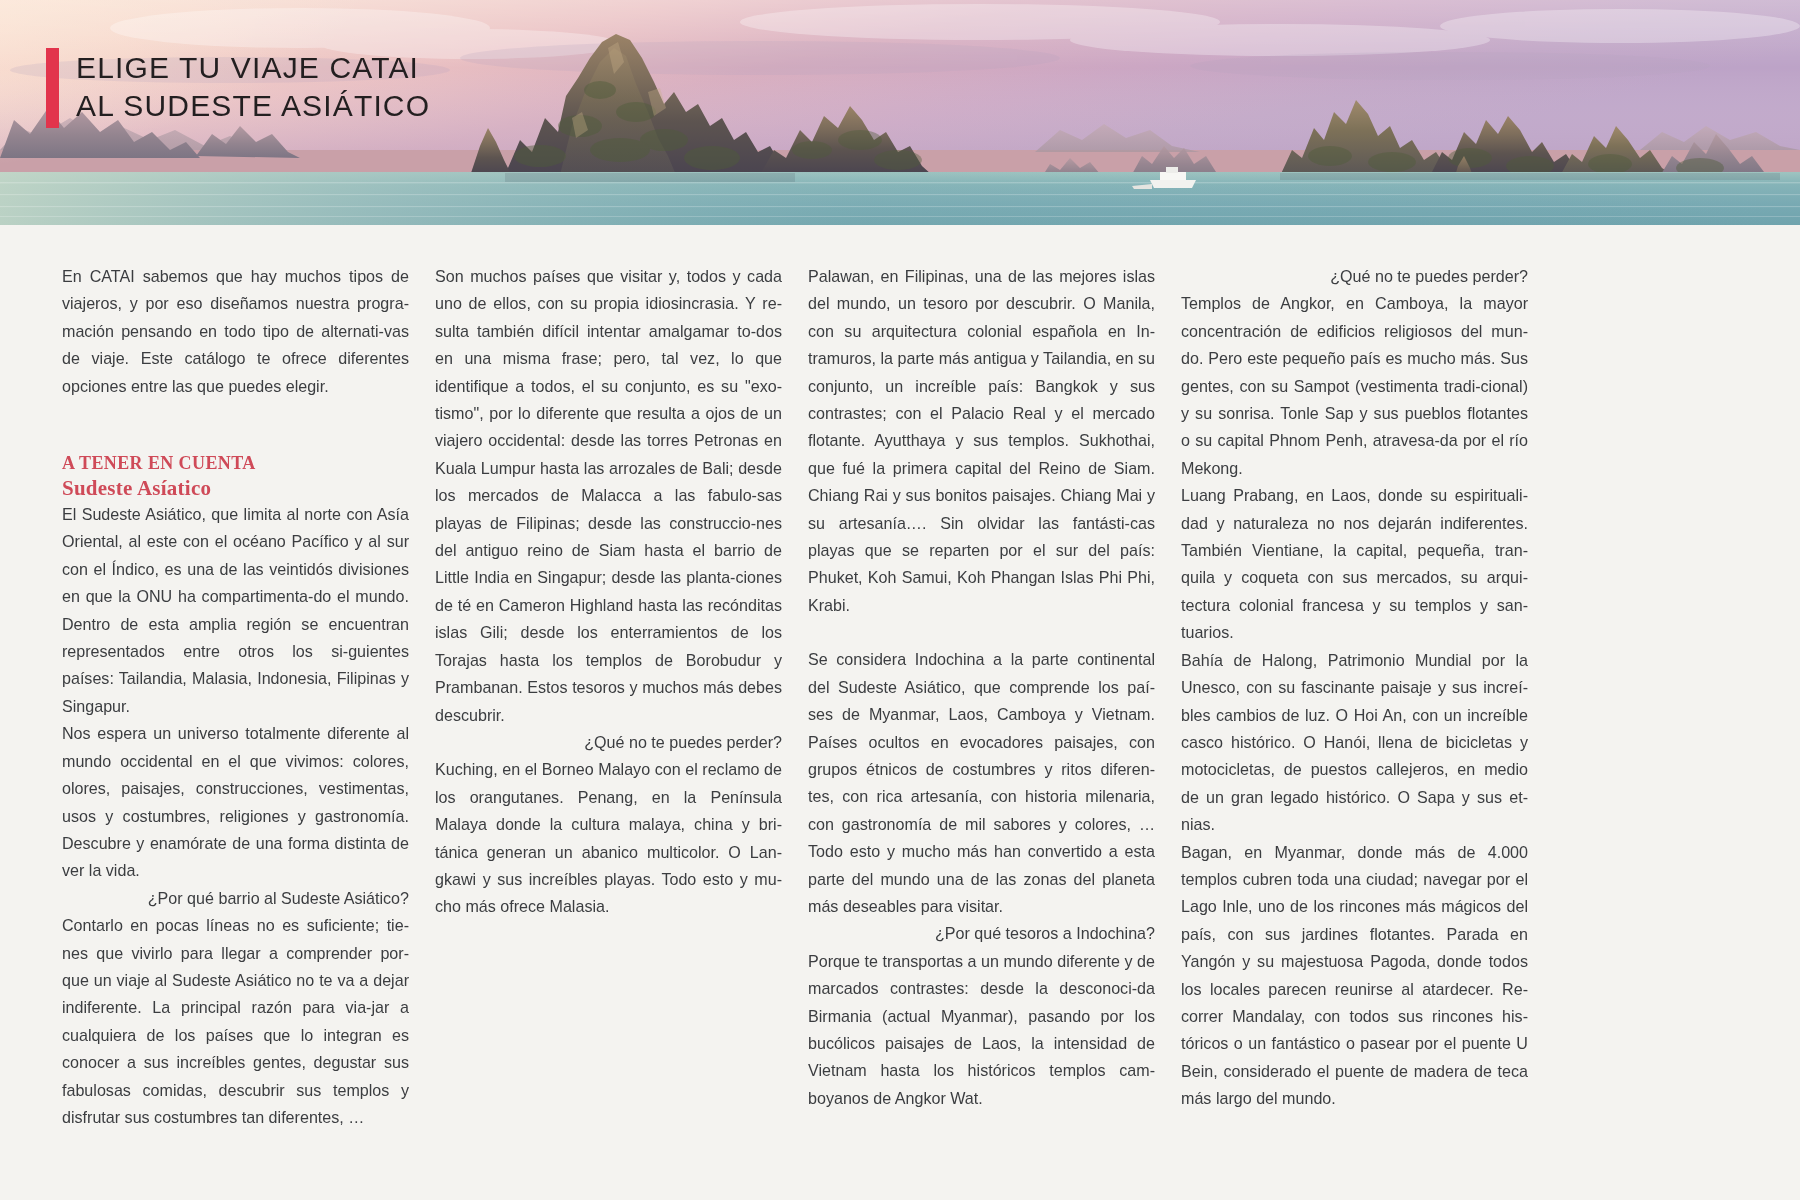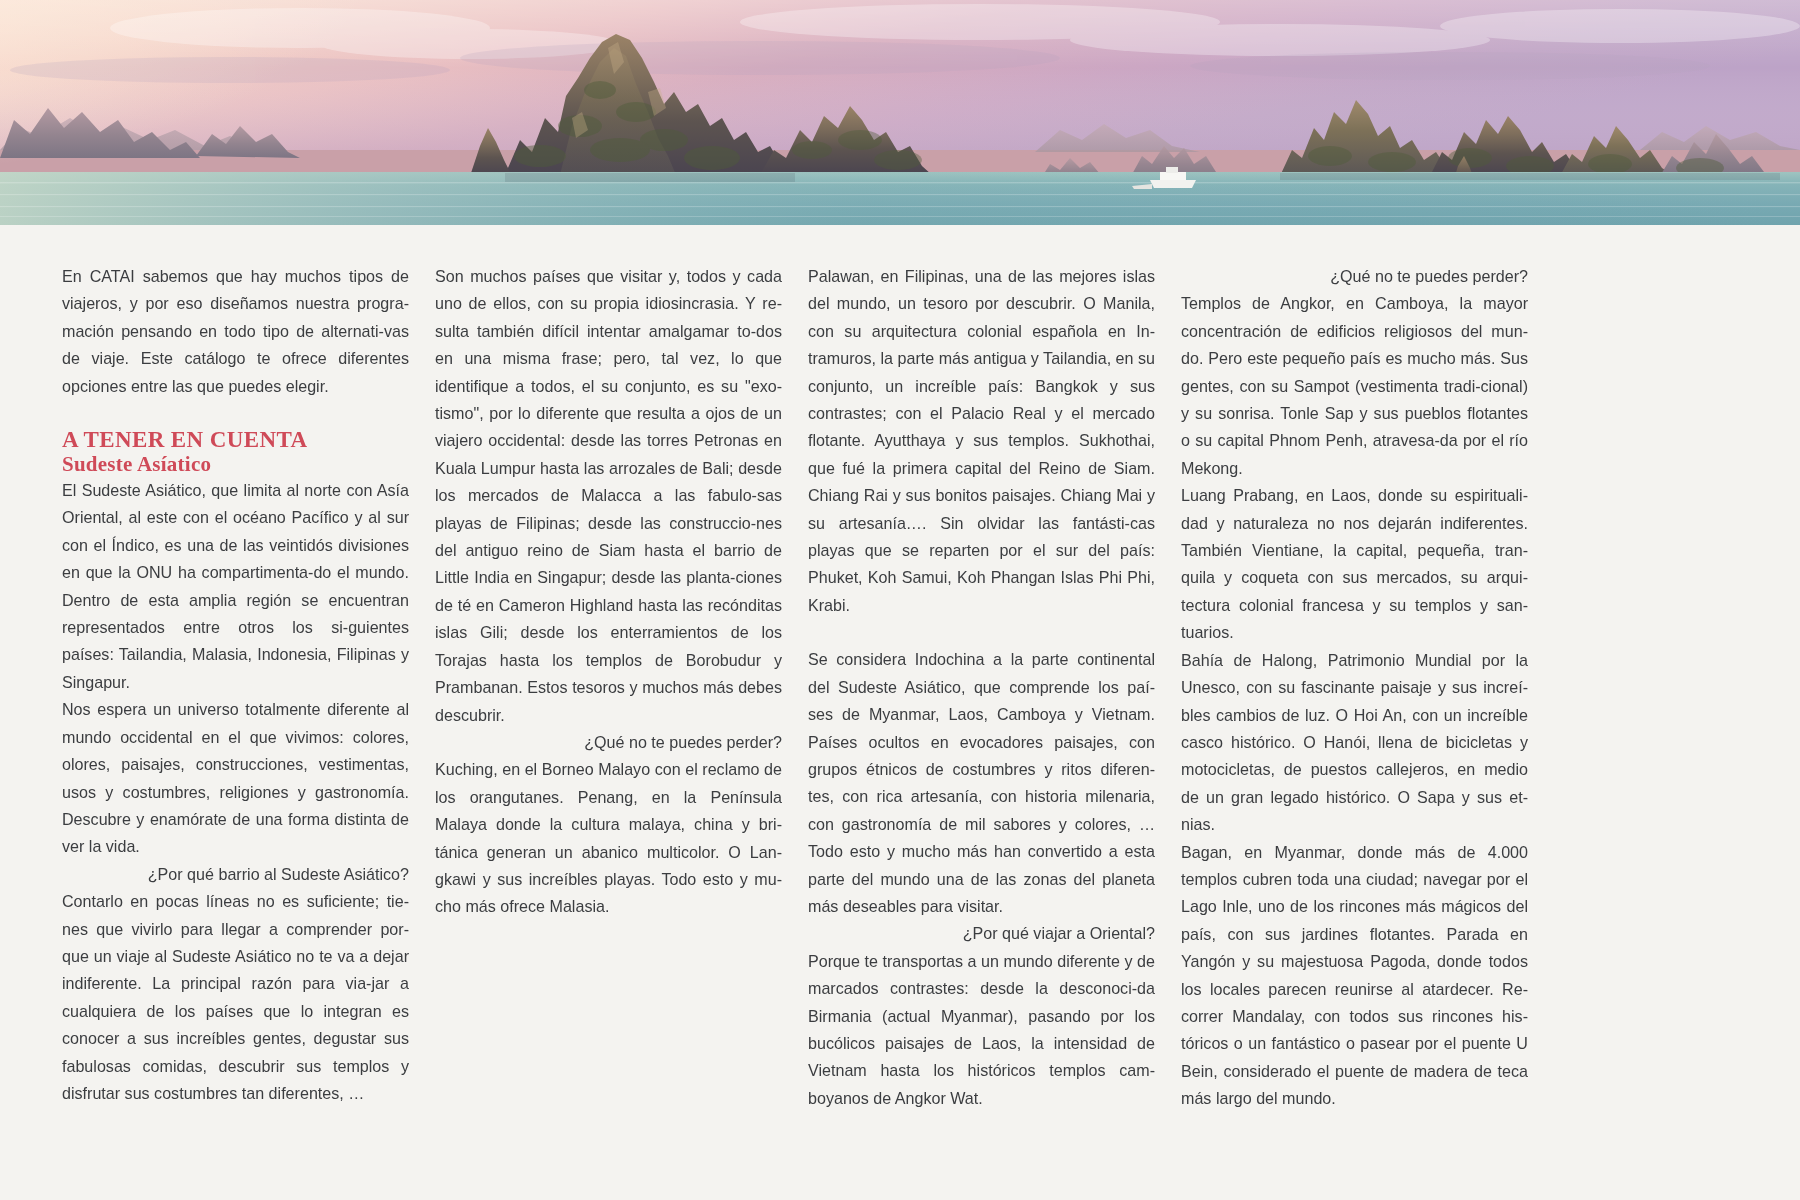--- a/index.html
+++ b/index.html
@@ -117,22 +117,23 @@
 
   h3.head {
     font-family: "Liberation Serif", serif;
     font-weight: bold;
     color: #cf4a58;
     font-size: 17.4px;
     line-height: 25px;
     letter-spacing: 0.25px;
   }
   h3.head.kicker {
-    font-size: 23px;
+    font-size: 18px;
     letter-spacing: 0.4px;
+    margin-top: 24px;
   }
   h3.head.sub {
     font-size: 21px;
   }
   h3.head.section {
     font-size: 18px;
   }
 </style>
 </head>
 <body>
@@ -293,20 +294,27 @@
       <g>
         <path d="M1862,0" fill="none"></path>
         <path d="M1850,0" fill="none"></path>
         <path fill="#f2f2ef" d="M1150,180 L1196,180 L1192,188 L1154,188 Z"></path>
         <rect x="1160" y="172" width="26" height="8" fill="#f7f7f4"></rect>
         <rect x="1166" y="167" width="12" height="6" fill="#ededea"></rect>
         <path fill="#e4e4e0" d="M1132,186 L1152,184 L1152,189 L1134,189 Z"></path>
       </g>
     </svg>
 
+    <div class="hero-title-wrap">
+      <div class="hero-bar"></div>
+      <div class="hero-titles">
+        <div class="hero-line">ELIGE TU VIAJE CATAI</div>
+        <div class="hero-line">AL SUDESTE ASIÁTICO</div>
+      </div>
+    </div>
   </div>
 
   <div class="content">
     <div class="columns">
 
       <div class="col">
         <p>En CATAI sabemos que hay muchos tipos de viajeros, y por eso diseñamos nuestra progra-mación pensando en todo tipo de alternati-vas de viaje. Este catálogo te ofrece diferentes opciones entre las que puedes elegir.</p>
         <div class="spacer-lg"></div>
         <h3 class="head kicker">A TENER EN CUENTA</h3>
         <h3 class="head sub">Sudeste Asíatico</h3>
@@ -319,21 +327,21 @@
       <div class="col">
         <p>Son muchos países que visitar y, todos y cada uno de ellos, con su propia idiosincrasia. Y re-sulta también difícil intentar amalgamar to-dos en una misma frase; pero, tal vez, lo que identifique a todos, el su conjunto, es su "exo-tismo", por lo diferente que resulta a ojos de un viajero occidental: desde las torres Petronas en Kuala Lumpur hasta las arrozales de Bali; desde los mercados de Malacca a las fabulo-sas playas de Filipinas; desde las construccio-nes del antiguo reino de Siam hasta el barrio de Little India en Singapur; desde las planta-ciones de té en Cameron Highland hasta las recónditas islas Gili; desde los enterramientos de los Torajas hasta los templos de Borobudur y Prambanan. Estos tesoros y muchos más debes descubrir.</p>
         <p class="ragged">¿Qué no te puedes perder?</p>
         <p>Kuching, en el Borneo Malayo con el reclamo de los orangutanes. Penang, en la Península Malaya donde la cultura malaya, china y bri-tánica generan un abanico multicolor. O Lan-gkawi y sus increíbles playas. Todo esto y mu-cho más ofrece Malasia.</p>
       </div>
 
       <div class="col">
         <p>Palawan, en Filipinas, una de las mejores islas del mundo, un tesoro por descubrir. O Manila, con su arquitectura colonial española en In-tramuros, la parte más antigua y Tailandia, en su conjunto, un increíble país: Bangkok y sus contrastes; con el Palacio Real y el mercado flotante. Ayutthaya y sus templos. Sukhothai, que fué la primera capital del Reino de Siam. Chiang Rai y sus bonitos paisajes. Chiang Mai y su artesanía…. Sin olvidar las fantásti-cas playas que se reparten por el sur del país: Phuket, Koh Samui, Koh Phangan Islas Phi Phi, Krabi.</p>
         <div class="spacer-lg"></div>
         <p>Se considera Indochina a la parte continental del Sudeste Asiático, que comprende los paí-ses de Myanmar, Laos, Camboya y Vietnam. Países ocultos en evocadores paisajes, con grupos étnicos de costumbres y ritos diferen-tes, con rica artesanía, con historia milenaria, con gastronomía de mil sabores y colores, … Todo esto y mucho más han convertido a esta parte del mundo una de las zonas del planeta más deseables para visitar.</p>
-        <p class="ragged">¿Por qué viajar a Oriental?</p>
+        <p class="ragged">¿Por qué tesoros a Indochina?</p>
         <p>Porque te transportas a un mundo diferente y de marcados contrastes: desde la desconoci-da Birmania (actual Myanmar), pasando por los bucólicos paisajes de Laos, la intensidad de Vietnam hasta los históricos templos cam-boyanos de Angkor Wat.</p>
       </div>
 
       <div class="col">
         <p class="ragged">¿Qué no te puedes perder?</p>
         <p>Templos de Angkor, en Camboya, la mayor concentración de edificios religiosos del mun-do. Pero este pequeño país es mucho más. Sus gentes, con su Sampot (vestimenta tradi-cional) y su sonrisa. Tonle Sap y sus pueblos flotantes o su capital Phnom Penh, atravesa-da por el río Mekong.</p>
         <p>Luang Prabang, en Laos, donde su espirituali-dad y naturaleza no nos dejarán indiferentes. También Vientiane, la capital, pequeña, tran-quila y coqueta con sus mercados, su arqui-tectura colonial francesa y su templos y san-tuarios.</p>
         <p>Bahía de Halong, Patrimonio Mundial por la Unesco, con su fascinante paisaje y sus increí-bles cambios de luz. O Hoi An, con un increíble casco histórico. O Hanói, llena de bicicletas y motocicletas, de puestos callejeros, en medio de un gran legado histórico. O Sapa y sus et-nias.</p>
         <p>Bagan, en Myanmar, donde más de 4.000 templos cubren toda una ciudad; navegar por el Lago Inle, uno de los rincones más mágicos del país, con sus jardines flotantes. Parada en Yangón y su majestuosa Pagoda, donde todos los locales parecen reunirse al atardecer. Re-correr Mandalay, con todos sus rincones his-tóricos o un fantástico o pasear por el puente U Bein, considerado el puente de madera de teca más largo del mundo.</p>
       </div>

